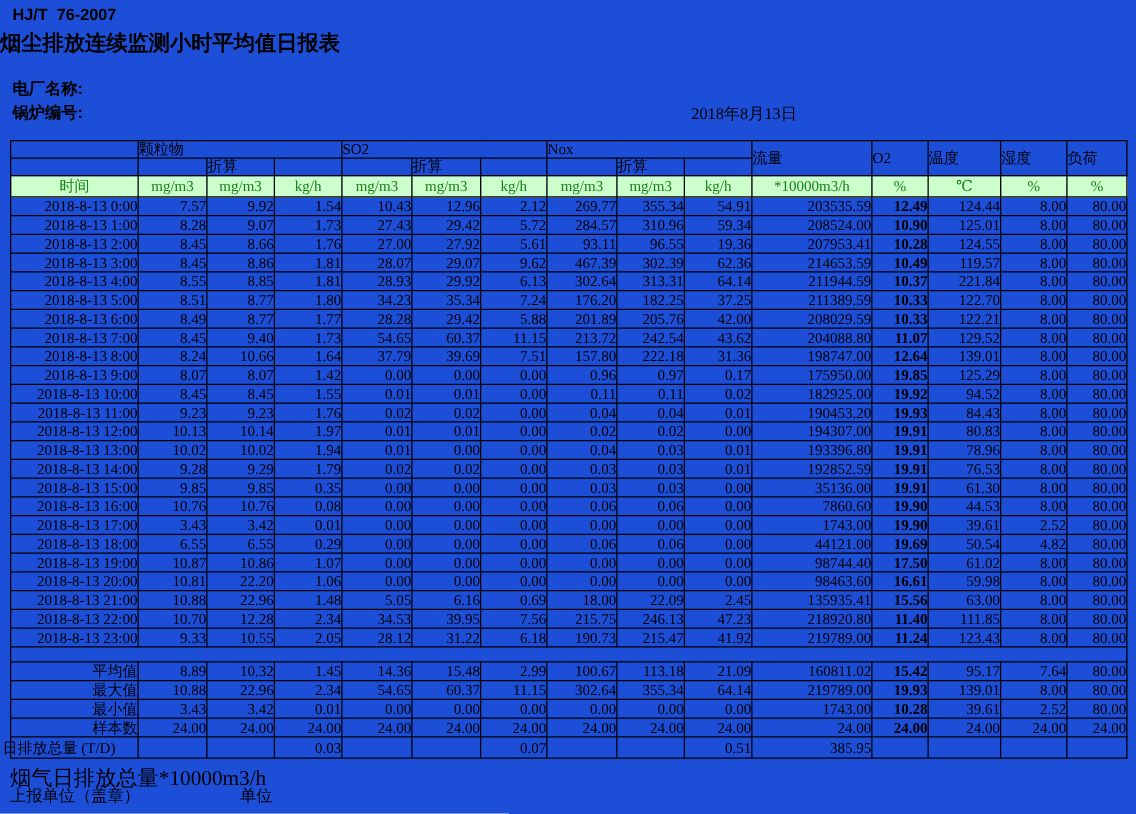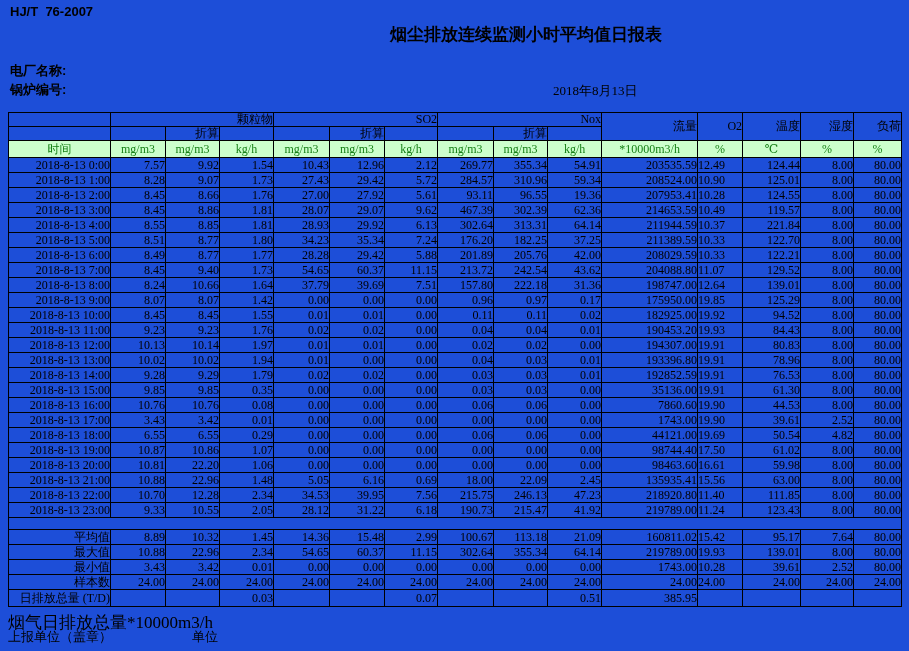--- a/index.html
+++ b/index.html
@@ -1,38 +1,38 @@
 <!DOCTYPE html>
 <html><head>
 <meta charset="utf-8">
 <style>
   html,body{margin:0;padding:0;background:#fff;}
   .page{position:relative;width:909px;height:651px;background:#1d4ed8;overflow:hidden;
         font-family:"Liberation Serif","DejaVu Serif",serif;color:#000;}
   .std{position:absolute;left:10px;top:4px;font-family:"Liberation Sans",sans-serif;
        font-weight:bold;font-size:13px;white-space:pre;}
-  .title{position:absolute;left:0;top:23px;width:662px;text-align:right;
+  .title{position:absolute;left:0;top:23px;width:662px;text-align:left;
          font-family:"Liberation Sans",sans-serif;font-weight:bold;font-size:17px;}
   .plant{position:absolute;left:10px;top:62px;font-family:"Liberation Sans",sans-serif;
          font-weight:bold;font-size:13px;}
   .boiler{position:absolute;left:10px;top:81px;font-family:"Liberation Sans",sans-serif;
           font-weight:bold;font-size:13px;}
   .date{position:absolute;left:553px;top:82px;font-size:13px;}
   table.report{position:absolute;left:8px;top:112px;width:893px;border-collapse:collapse;
                table-layout:fixed;font-size:12px;}
   table.report td{border:1px solid #000;height:14px;line-height:13px;padding:0;
                   overflow:visible;white-space:nowrap;}
-  td.hc{text-align:right;font-family:"Liberation Serif",serif;}
+  td.hc{text-align:left;font-family:"Liberation Serif",serif;}
   tr.hr1 td,tr.hr2 td{height:13px;}
   tr.green td{background:#ccffcc;color:#168016;text-align:center;height:16px;}
   td.time{text-align:right;padding-right:3px;}
   td.num{text-align:right;padding-right:5px;}
-  td.o2c{text-align:left;padding-right:0;}
+  td.o2c{text-align:right;padding-right:0;font-weight:bold;}
   td.slabel{text-align:right;padding-right:3px;}
-  td.tlabel{text-align:right;text-indent:-7px;}
+  td.tlabel{text-align:left;text-indent:-7px;}
   tr.spacer td{height:11px;}
   tr.totalrow td{height:16px;}
   .flue{position:absolute;left:8px;top:611px;font-size:17px;}
   .report-unit{position:absolute;left:8px;top:628px;font-size:13px;}
   .unit{position:absolute;left:192px;top:628px;font-size:13px;}
 </style>
 </head>
 <body>
 
 <div class="page">

